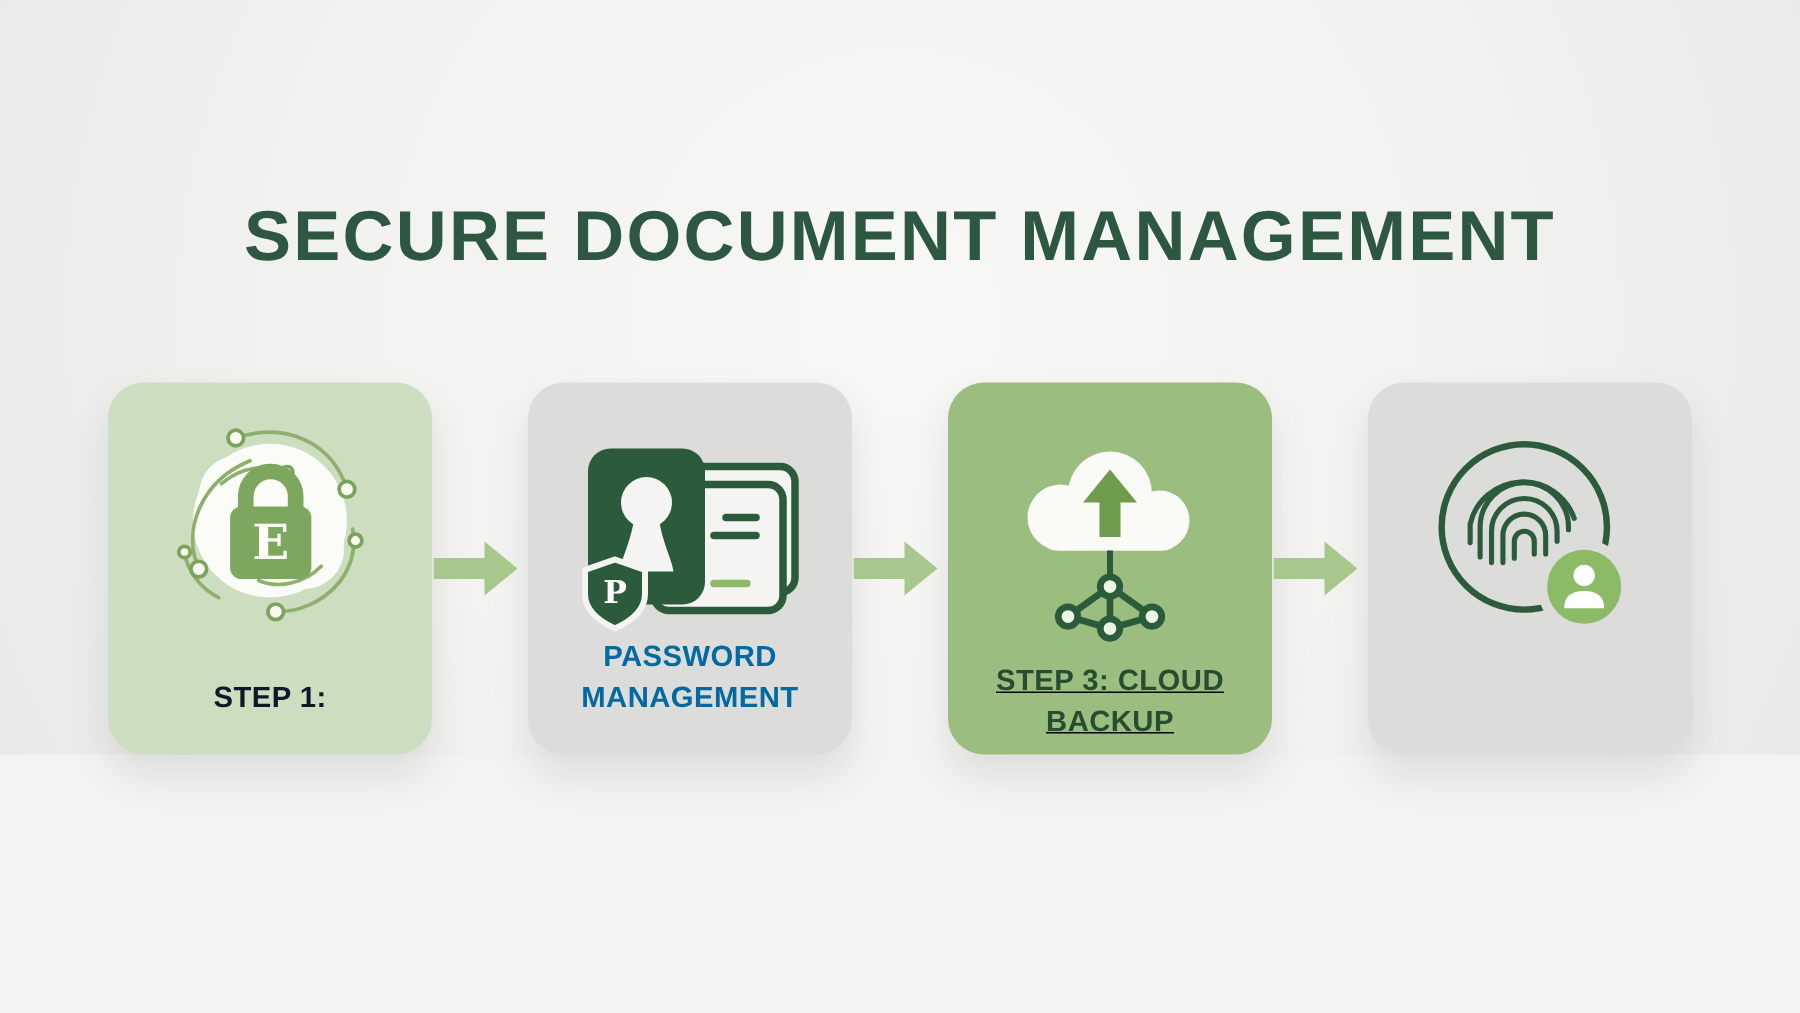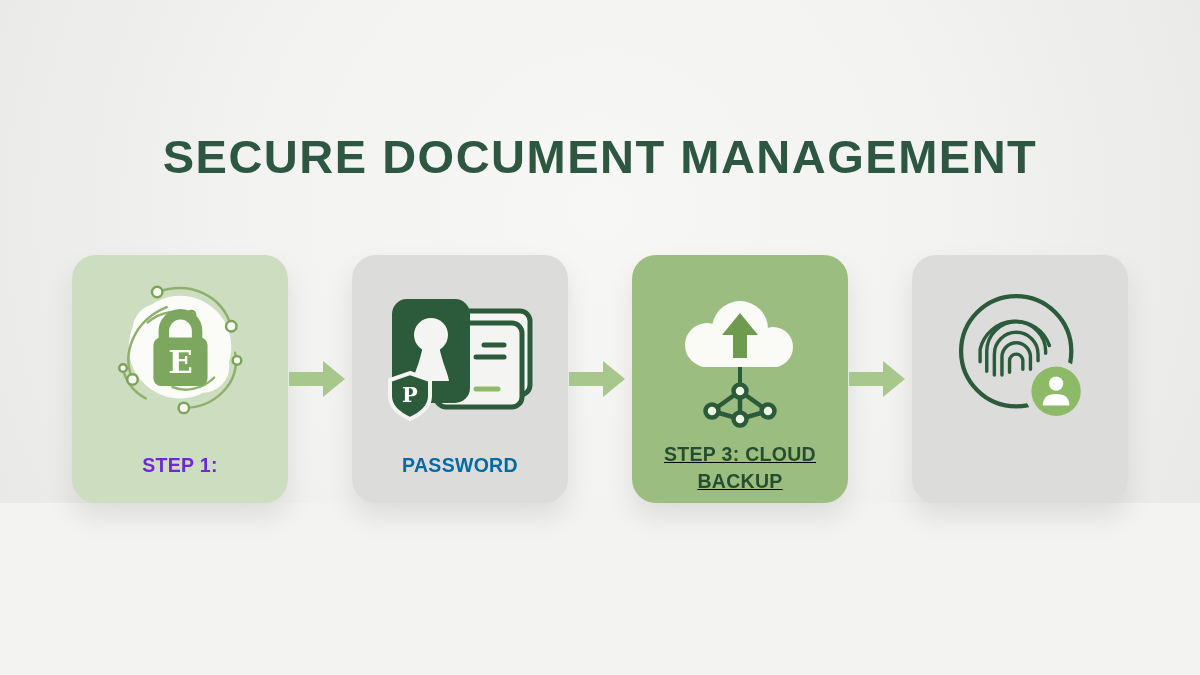--- a/index.html
+++ b/index.html
@@ -30,21 +30,21 @@
   }
   .card--sage{background:#ccddc0;}
   .card--gray{background:#dcdddb;}
   .card--green{background:#9cbd80;text-decoration:underline;}
   .icon-box{display:flex;align-items:center;justify-content:center;}
   .card-label{
     margin-top:auto;padding-bottom:24px;
     text-align:center;font-weight:700;font-size:19.5px;line-height:27px;
     letter-spacing:0.3px;
   }
-  .card--sage .card-label{color:#6d28d9;}
+  .card--sage .card-label{color:#0f172a;}
   .card--green .card-label{color:#274d30;}
   .card--gray .card-label{color:#0369a1;}
   .arrow{
     position:absolute;top:104px;width:56px;height:40px;
   }
   .arrow-1{left:217px;}
   .arrow-2{left:497px;}
   .arrow-3{left:777px;}
   svg{display:block;}
   .lock-letter{
@@ -119,20 +119,21 @@
           <rect x="12" y="2" width="78" height="104" rx="15" fill="#2c5b3c"></rect>
           <circle cx="51" cy="38" r="17" fill="#f4f4f2"></circle>
           <path d="M43,48 C40,66 34,76 33,84 L69,84 C68,76 62,66 59,48 Z" fill="#f4f4f2"></path>
 
           <path d="M30,76 l20,7 v16 c0,11 -9,18 -20,23 c-11,-5 -20,-12 -20,-23 v-16 Z" fill="#2c5b3c" stroke="#f4f4f2" stroke-width="4"></path>
           <text class="shield-letter" x="30" y="105" text-anchor="middle">P</text>
         </svg>
       </div>
       <div class="card-label">
         <div>PASSWORD</div>
+        <div>MANAGEMENT</div>
       </div>
     </div>
 
     <div class="card card--green">
       <div class="icon-box" style="margin-top:36px;">
         <svg width="150" height="150" viewBox="0 0 150 150">
 
           <g fill="#fafaf6">
             <circle cx="75" cy="38" r="28"></circle>
             <circle cx="42" cy="54" r="22"></circle>

